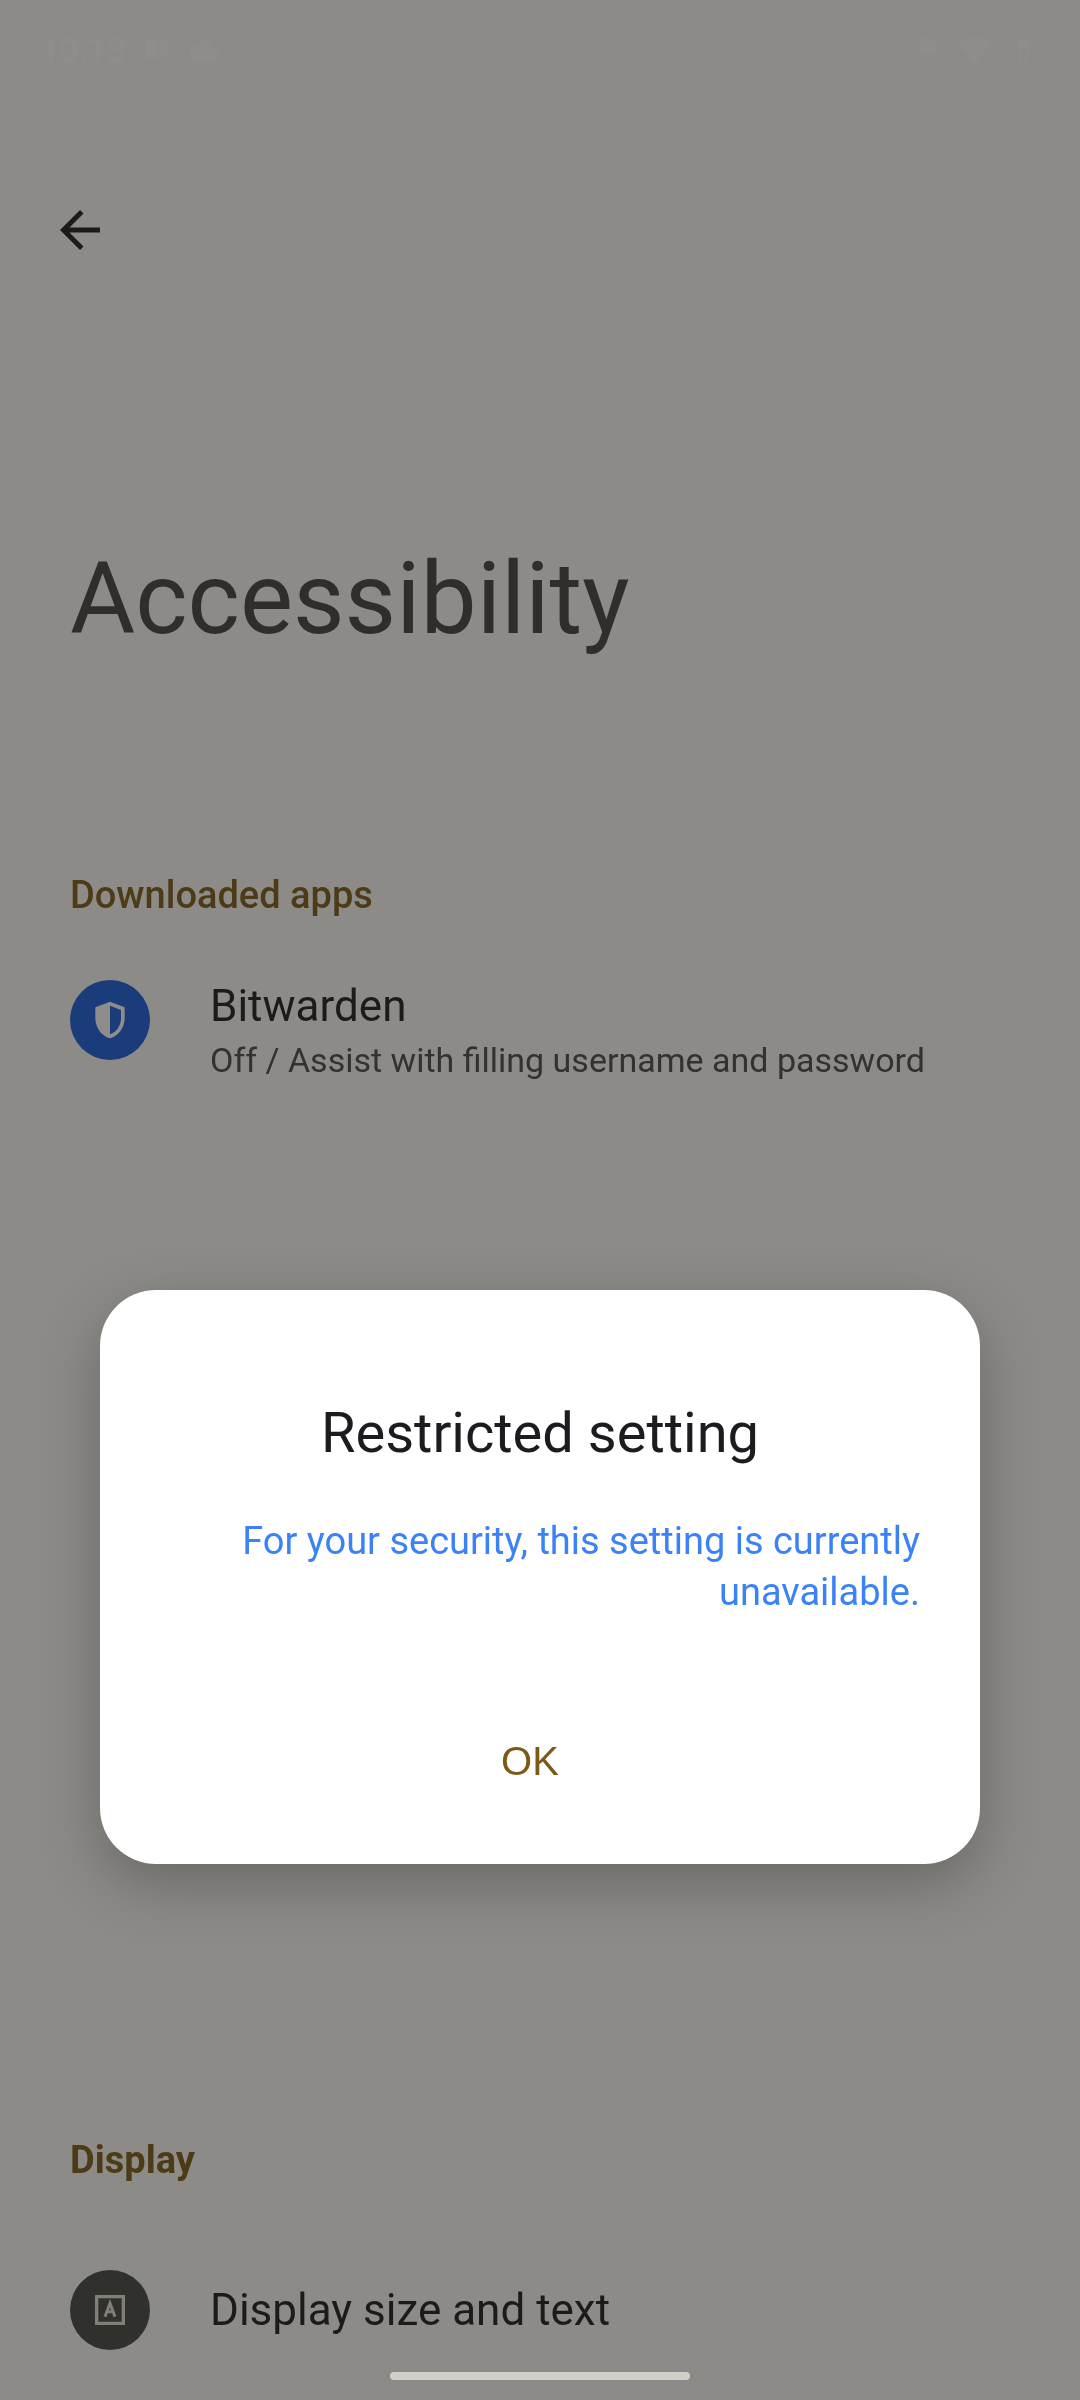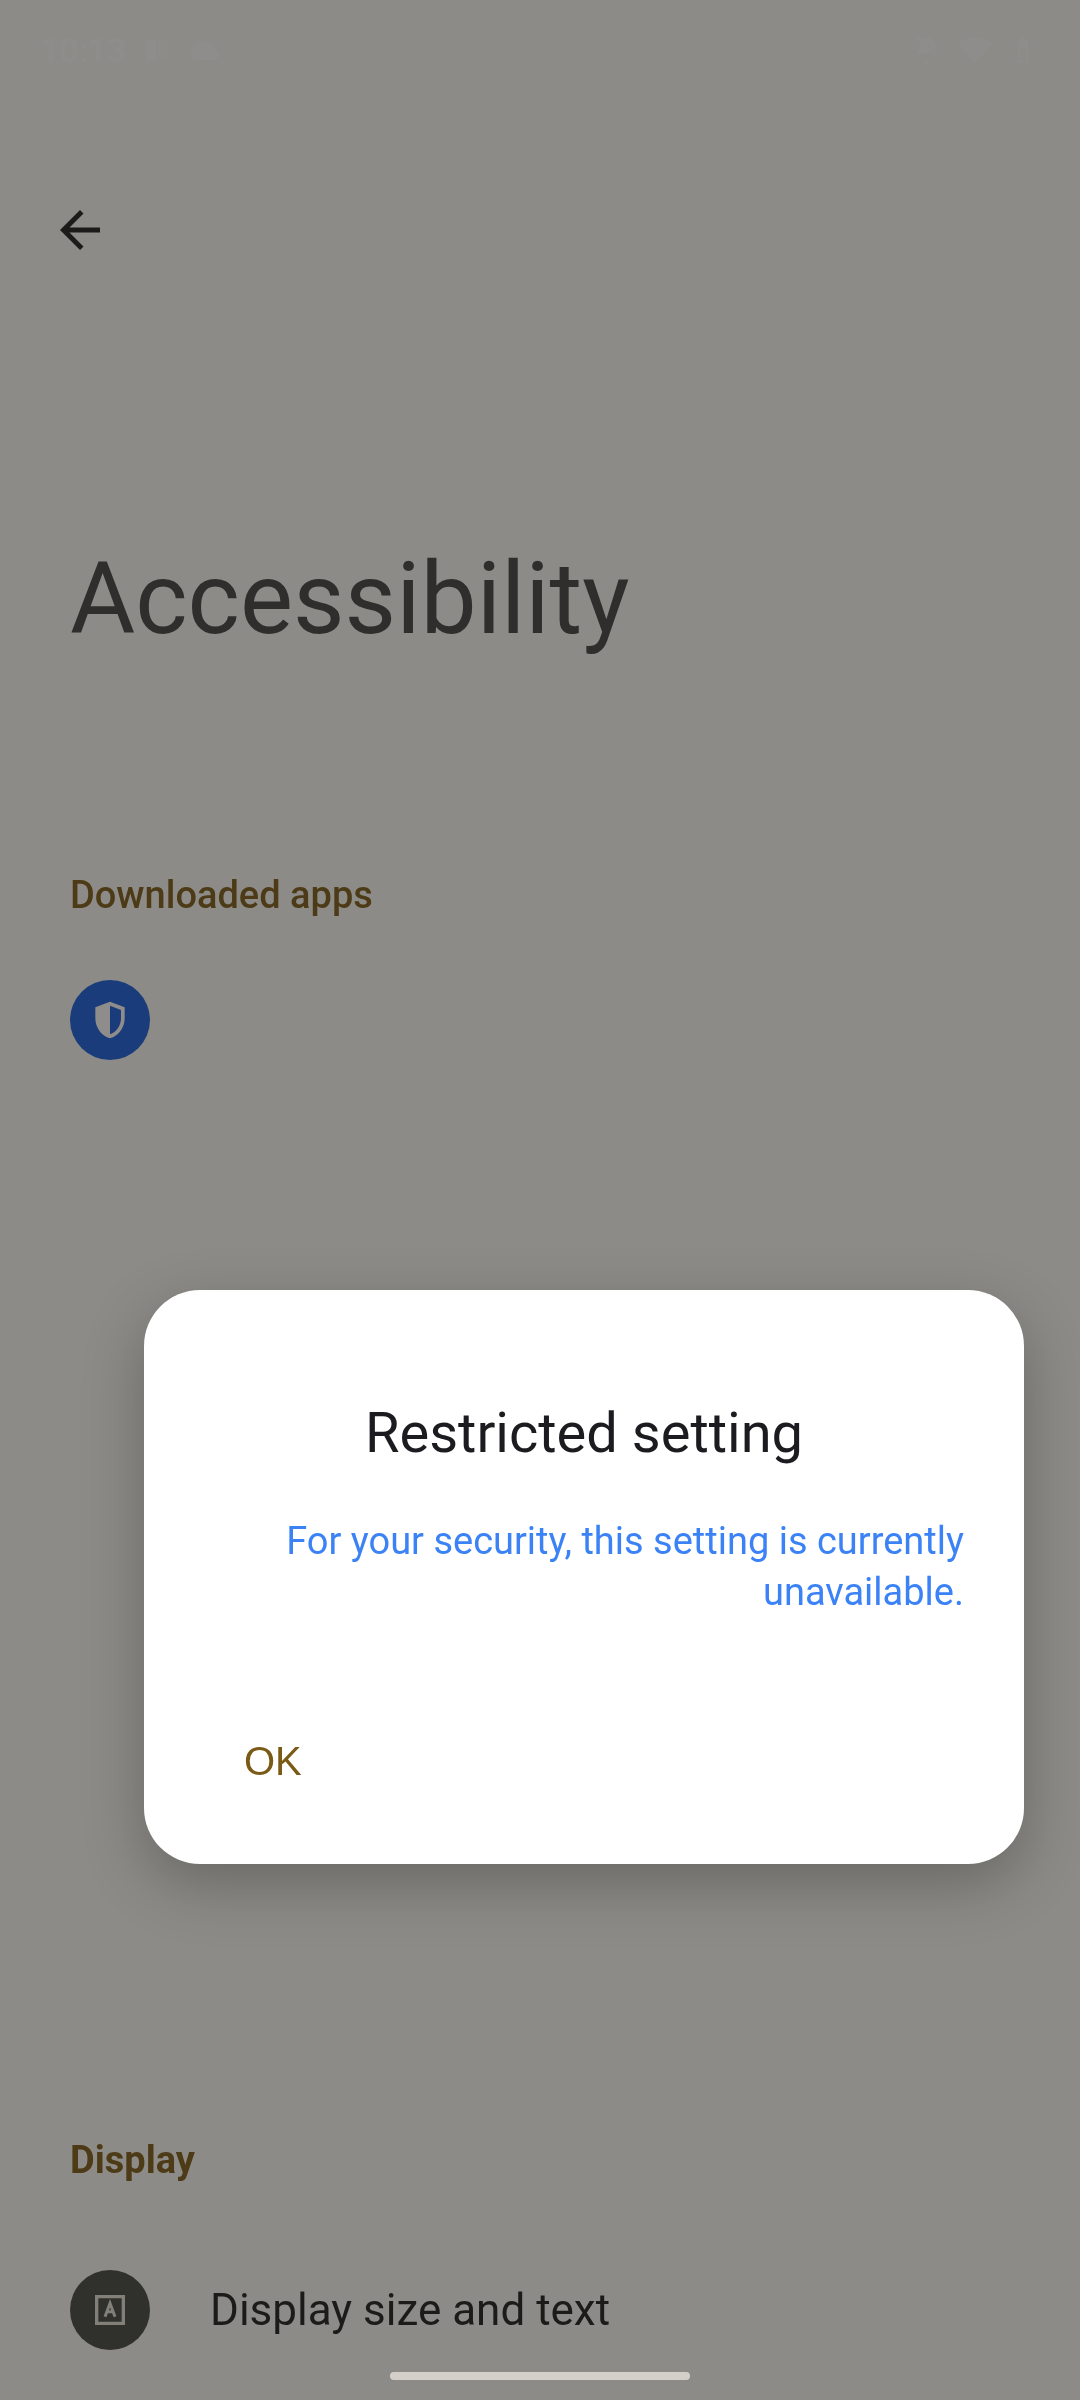--- a/index.html
+++ b/index.html
@@ -85,38 +85,37 @@
   
   .dialog {
     position: absolute;
     top: 1290px;
     left: 100px;
     width: 880px;
     background: #fff;
     border-radius: 56px;
     padding: 110px 60px 40px 60px;
     box-shadow: 0 20px 60px rgba(0,0,0,0.25);
-    margin-left: 44px;
   }
   .dialog-title {
     text-align: center;
     font-size: 56px;
     color: #1c1b1f;
     margin-bottom: 50px;
   }
   .dialog-msg {
     text-align: right;
     font-size: 38px;
     color: #3b82f6;
     line-height: 1.35;
     margin-bottom: 100px;
   }
   .dialog-actions {
     display: flex;
-    justify-content: flex-start;
+    justify-content: center;
     padding-right: 20px;
     padding-bottom: 20px;
   }
   .ok-btn {
     font-size: 40px;
     font-weight: 500;
     color: #7a5a15;
     background: none;
     border: none;
     padding: 20px 40px;
@@ -180,20 +179,24 @@
 <div class="page-title">Accessibility</div>
 
 <div class="section-header sh1">Downloaded apps</div>
 
 <div class="item item1">
   <div class="icon-wrap icon-blue">
     <svg viewBox="0 0 24 24" width="44" height="44" fill="#fff">
         <path d="M12 2 4 5v6c0 5 3.4 9.7 8 11 4.6-1.3 8-6 8-11V5l-8-3zm0 2.2 6 2.3V11c0 3.9-2.5 7.6-6 8.8V4.2z"></path>
       </svg>
   </div>
+  <div class="texts">
+    <div class="title">Bitwarden</div>
+    <div class="sub">Off / Assist with filling username and password</div>
+  </div>
 </div>
 
 <div class="section-header sh2">Display</div>
 
 <div class="item item2">
   <div class="icon-wrap icon-dark">
     <svg viewBox="0 0 24 24" width="40" height="40" fill="#e7e3da">
         <path d="M4 4h16v16H4z" fill="none" stroke="#e7e3da" stroke-width="2"></path>
         <path d="M9 16l3-8 3 8M10 13h4" fill="none" stroke="#e7e3da" stroke-width="1.8"></path>
       </svg>

